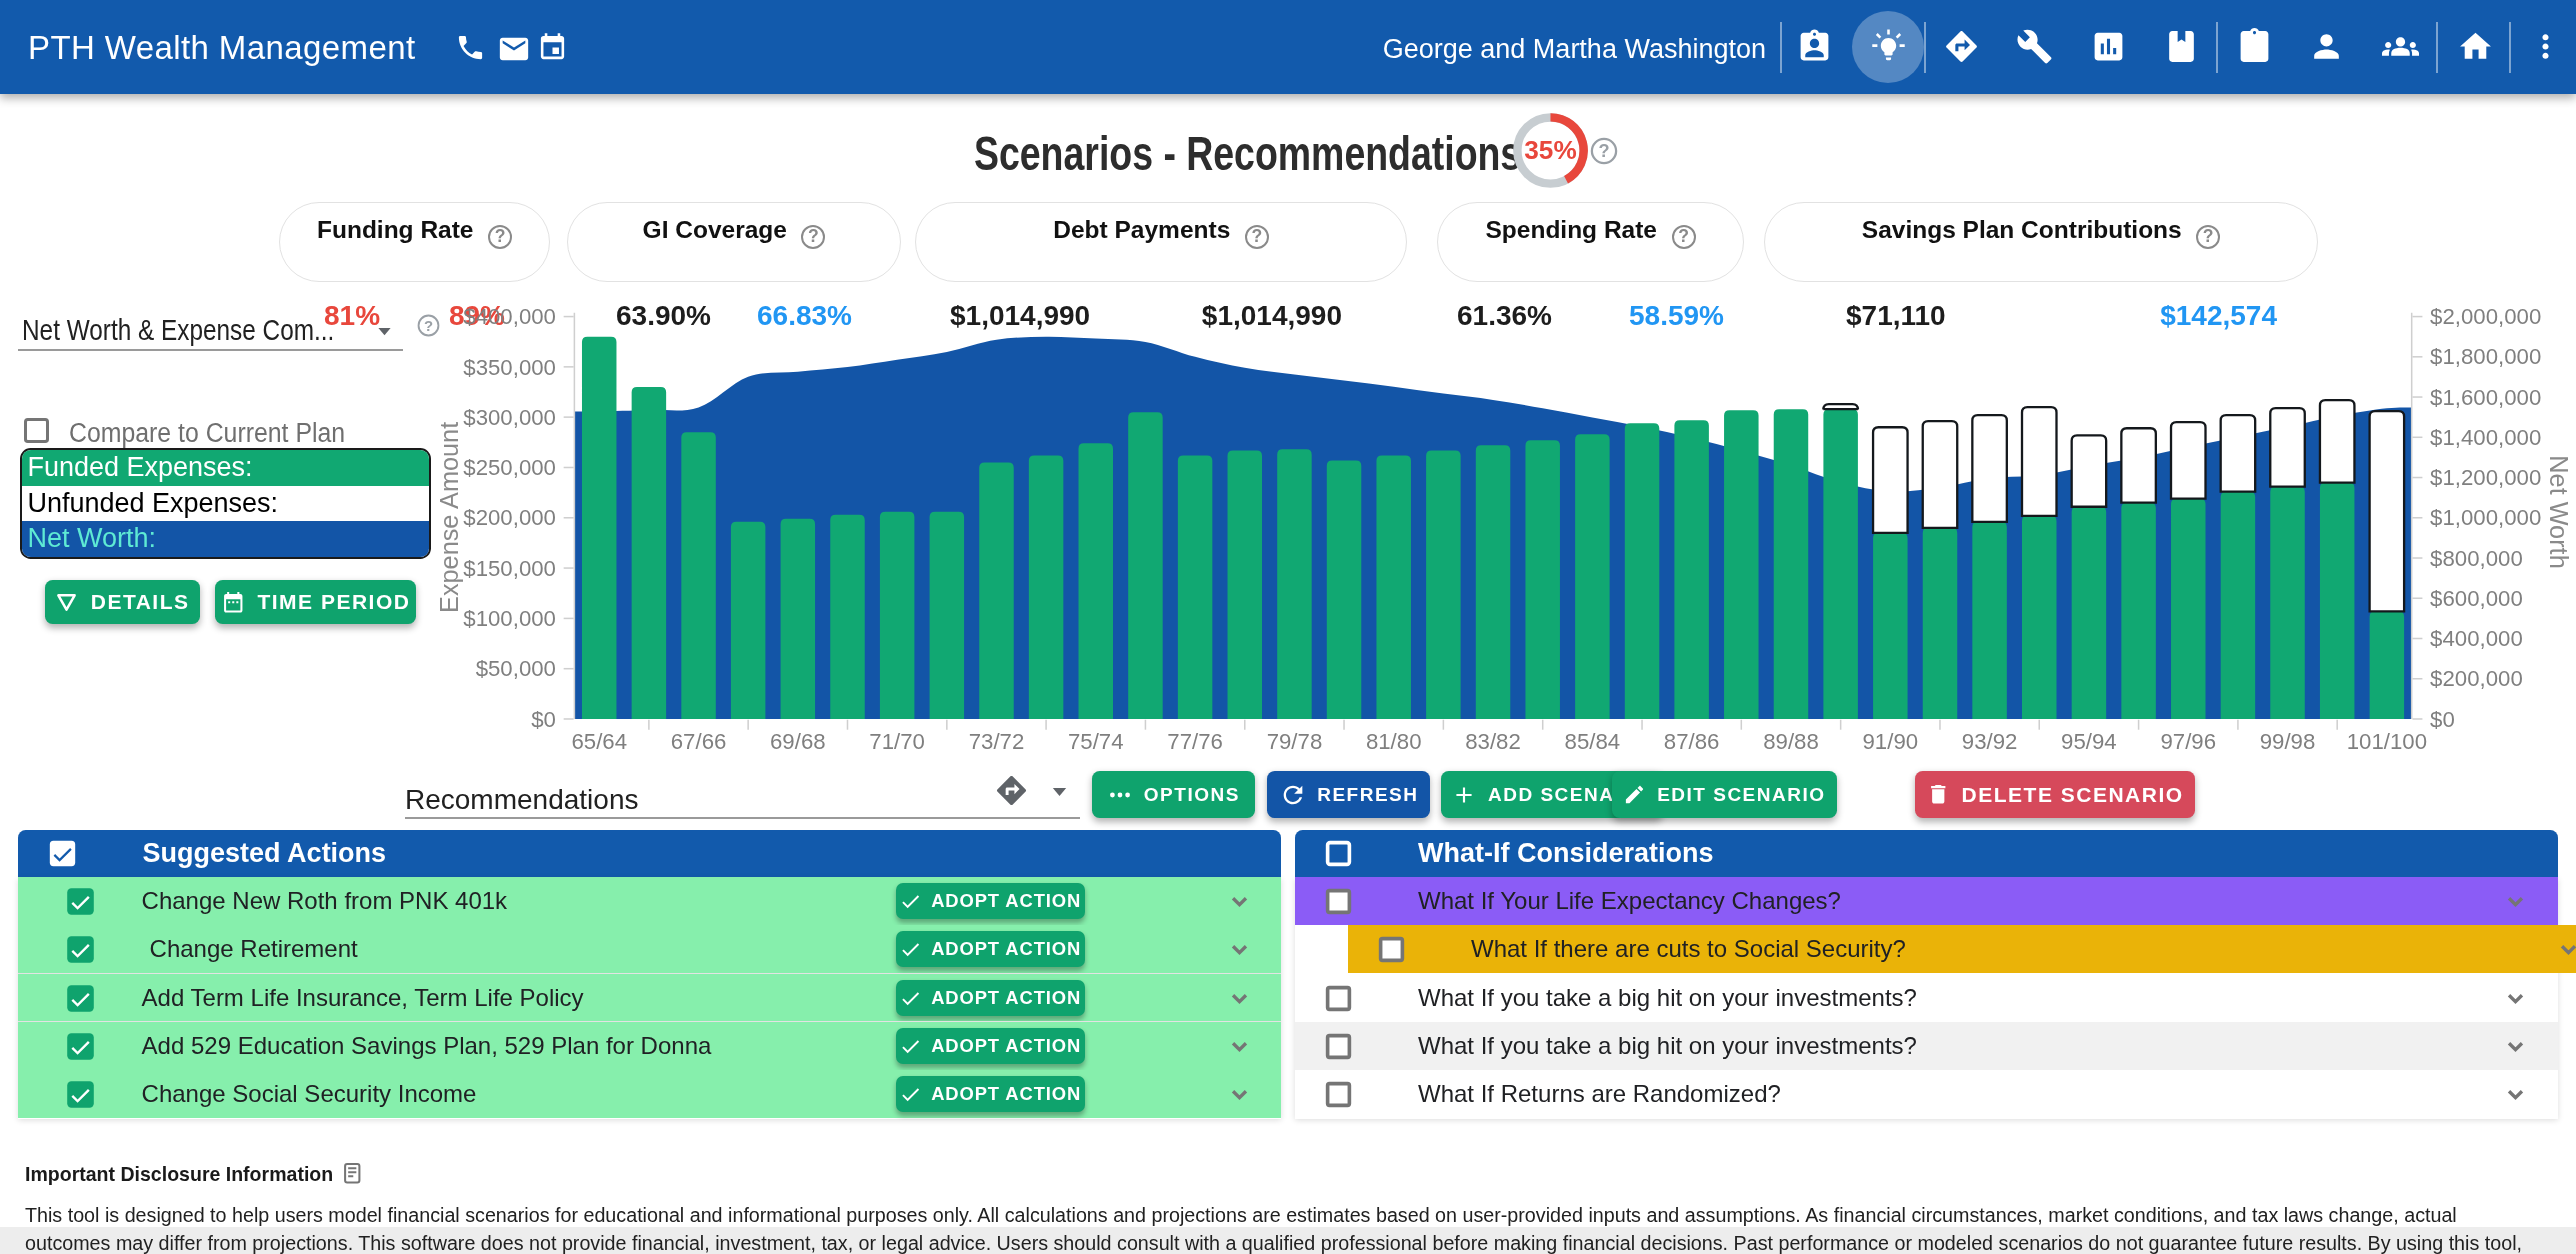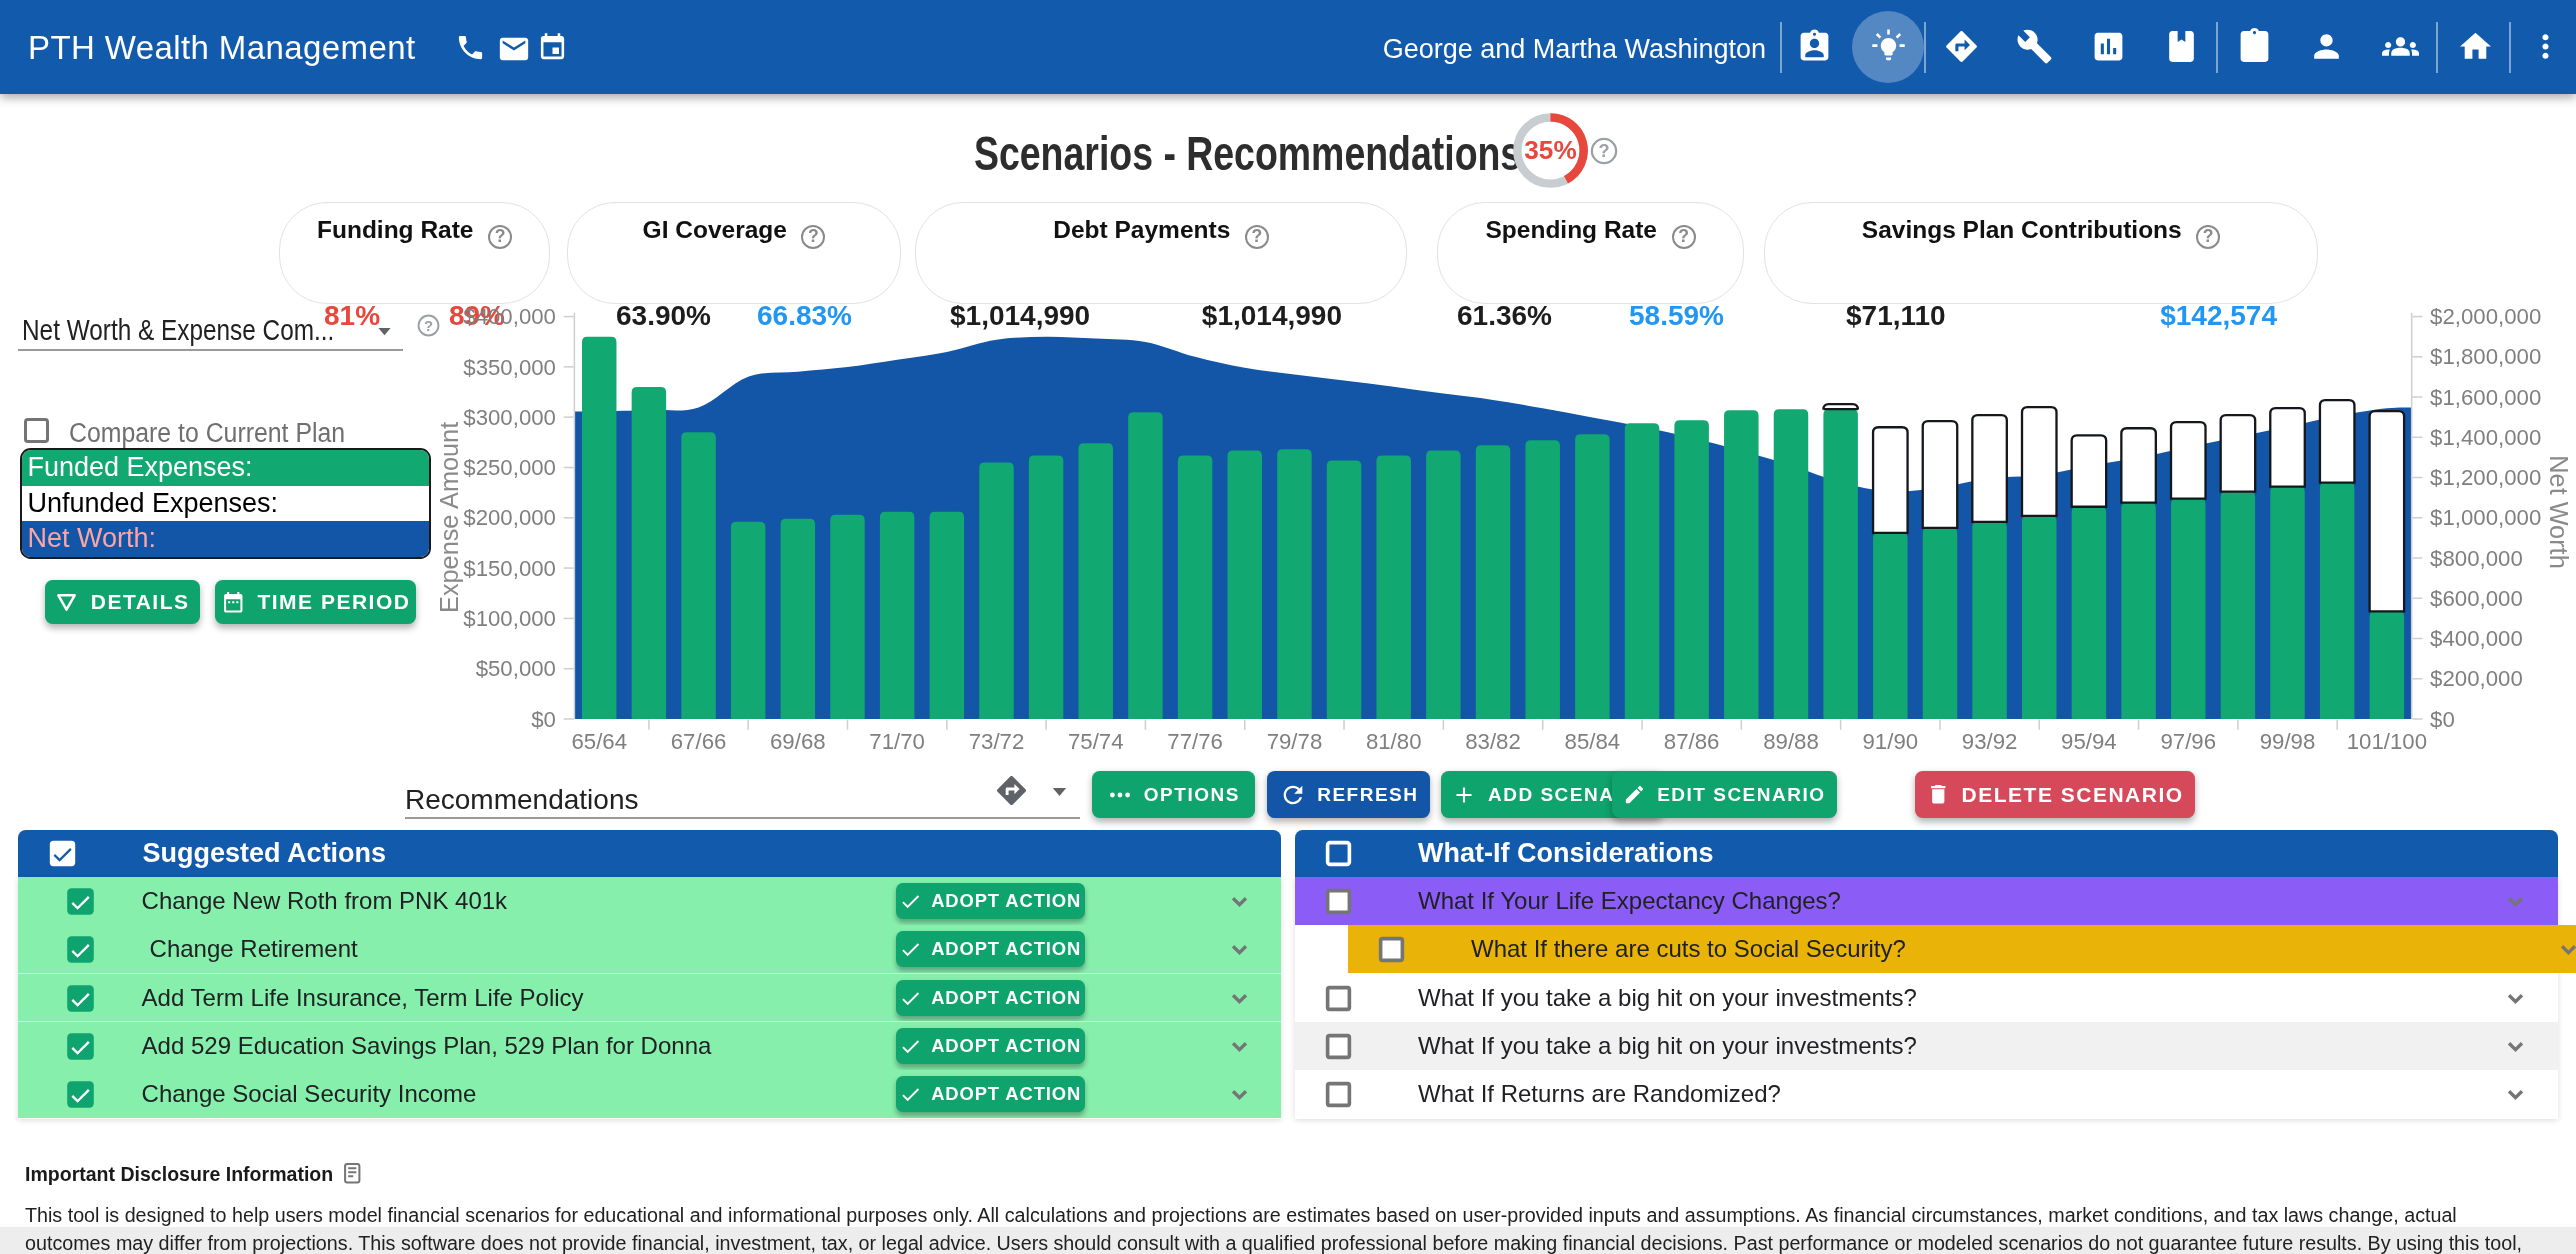--- a/index.html
+++ b/index.html
@@ -12,21 +12,21 @@
   #nav { position:absolute; left:0; top:0; width:2576px; height:94px; background:#125AAC;
          box-shadow:0 3.8px 9.2px rgba(0,0,0,.32); }
   #nav .brand { position:absolute; left:28px; top:29px; color:#fff; font-size:33px; font-weight:500; letter-spacing:0.4px; }
   #nav .client { position:absolute; right:810px; top:34px; color:#fff; font-size:27px; font-weight:400; }
   .navdiv { position:absolute; top:21.5px; width:1.5px; height:51px; background:rgba(255,255,255,.45); }
   .navic { position:absolute; top:28px; width:37px; height:37px; }
   
   #title { position:absolute; left:974px; top:126px; white-space:nowrap; color:#2d2d2d;
            font-size:48px; font-weight:700; transform:scaleX(.78); transform-origin:0 50%; }
   
-  .card { position:absolute; top:202px; height:102px; background:#fff; border:1.5px solid #e2e2e2;
+  .card { position:absolute; top:202px; height:80px; background:#fff; border:1.5px solid #e2e2e2;
           border-radius:48px; }
   .card .lbl { position:absolute; top:13px; left:0; right:0; text-align:center; font-size:24.5px;
                font-weight:700; color:#111; white-space:nowrap; }
   .card .vals { position:absolute; left:0; right:0; top:51px; height:34px;margin-top:46px; }
   .card .v { position:absolute; font-size:28px; font-weight:700; white-space:nowrap; }
   .red { color:#E8473C; } .blu { color:#2196F3; } .blk { color:#1d1d1d; }
   .qm { display:inline-block; width:24px; height:24px; border:2.3px solid #8a8a8a; border-radius:50%;
         color:#8a8a8a; font-size:17.6px; line-height:19px; text-align:center; font-weight:700;
         vertical-align:-3.8px; margin-left:7.7px; }
   
@@ -168,21 +168,21 @@
   <circle cx="18.5" cy="18.5" r="16" fill="none" stroke="#9aa0a6" stroke-width="3"></circle>
   <text x="18.5" y="27" text-anchor="middle" font-size="24" font-weight="600" fill="#9aa0a6" font-family="Liberation Sans, sans-serif">?</text>
 </svg>
 
 <div class="abs" style="left:24px;top:418px;width:25px;height:25px;border:3.1px solid #757575;border-radius:3.8px;background:#fff"></div>
 <div class="abs" style="left:69px;top:418px;font-size:27px;color:#6f6f6f;white-space:nowrap;transform:scaleX(.92);transform-origin:0 0">Compare to Current Plan</div>
 
 <div class="abs" style="left:20px;top:448px;width:411px;height:111px;border:2.3px solid #1a1a1a;border-radius:10.7px;overflow:hidden;background:#fff">
   <div style="height:36px;background:#11A872;color:#fff;font-size:27px;line-height:35px;padding-left:5.4px">Funded Expenses:</div>
   <div style="height:35px;background:#fff;color:#000;font-size:27px;line-height:34px;padding-left:5.4px">Unfunded Expenses:</div>
-  <div style="height:36px;background:#1355A7;color:#fca5a5;font-size:27px;line-height:35px;padding-left:5.4px">Net Worth:</div>
+  <div style="height:36px;background:#1355A7;color:#5eead4;font-size:27px;line-height:35px;padding-left:5.4px">Net Worth:</div>
 </div>
 
 <div class="gbtn" style="left:45px;top:580px;width:155px;height:44px;font-size:21px;letter-spacing:1.5px">
   <svg class="ic" style="margin-right:12.3px" width="23" height="23" viewBox="0 0 24 24">
         <path d="M3.5 4.5 L20.5 4.5 L12 19.5 Z" fill="none" stroke="#fff" stroke-width="2.6" stroke-linejoin="round"></path>
       </svg>DETAILS
 </div>
 <div class="gbtn" style="left:215px;top:580px;width:201px;height:44px;font-size:21px;letter-spacing:1.5px">
   <svg class="ic" style="margin-right:12.3px" width="24.5" height="24.5" viewBox="0 0 24 24" fill="#fff">
         <path d="M9 11H7v2h2v-2zm4 0h-2v2h2v-2zm4 0h-2v2h2v-2zm2-7h-1V2h-2v2H8V2H6v2H5c-1.11 0-1.99.9-1.99 2L3 20c0 1.1.89 2 2 2h14c1.1 0 2-.9 2-2V6c0-1.1-.9-2-2-2zm0 16H5V9h14v11z"></path>

